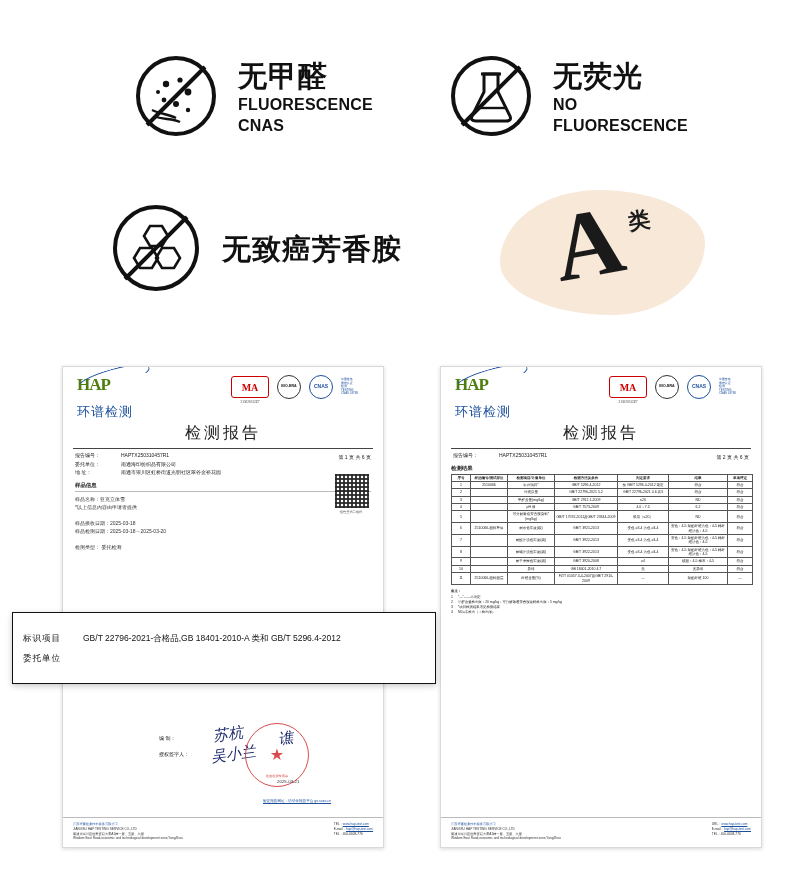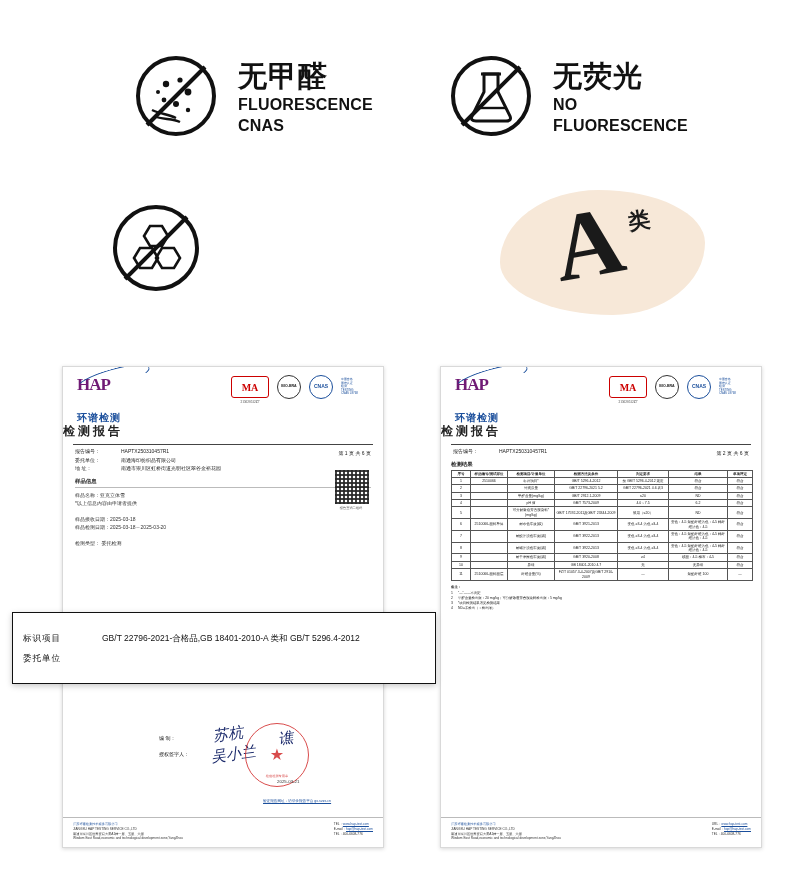--- a/index.html
+++ b/index.html
@@ -121,40 +121,40 @@
   }
   .hap-logo {
     position: absolute;
     left: 14px; top: 8px;
     width: 70px;
   }
   .hap-word {
     font-family: "Liberation Serif", serif;
     font-weight: bold;
     font-size: 17px;
-    color: #701a75;
+    color: #4d7c0f;
     letter-spacing: -1px;
     position: relative;
   }
   .hap-swoosh {
     position: absolute;
     left: -2px; top: -6px;
     width: 74px; height: 16px;
     border: 1.6px solid #1b4f9c;
     border-radius: 50%;
     border-bottom-color: transparent;
     border-left-color: transparent;
     transform: rotate(-16deg);
   }
   .hap-cn {
-    font-size: 10px;
-    font-weight: bold;
+    font-size: 13px;
+    font-weight: normal;
     color: #1b4f9c;
     letter-spacing: 1px;
-    margin-top: 16px;
+    margin-top: 8px;
   }
   .marks {
     position: absolute;
     right: 8px; top: 8px;
     display: flex;
     align-items: center;
     gap: 8px;
   }
   .mark-ma {
     width: 36px; height: 20px;
@@ -198,23 +198,23 @@
   }
   .mark-box {
     width: 34px;
     font-size: 2.9px;
     line-height: 1.25;
     color: #1b4f9c;
     text-align: left;
   }
 
   .rpt-title {
-    text-align: left;
-    font-size: 12px;
-    font-weight: bold;
+    text-align: center;
+    font-size: 16px;
+    font-weight: normal;
     letter-spacing: 3px;
     margin-top: -4px;
   }
   .rpt-rule {
     height: 1px;
     background: #444;
     margin: 4px 10px 3px 10px;
   }
   .rpt-meta {
     padding: 0 12px;
@@ -406,21 +406,21 @@
     align-items: flex-start;
     font-size: 8.5px;
     line-height: 1.45;
   }
   .conc-k {
     width: 60px;
     flex: 0 0 60px;
     font-weight: normal;
     letter-spacing: 1px;
   }
-  .conc-v { flex: 1; margin-left: 19px; }
+  .conc-v { flex: 1; }
 </style>
 </head>
 <body>
 
 <div class="badges">
 
   <div class="badge" id="badge-formaldehyde">
     <div class="sym">
       <svg width="96" height="96" viewBox="0 0 96 96">
         <circle cx="48" cy="48" r="38" fill="none" stroke="#111" stroke-width="4"></circle>
@@ -464,20 +464,21 @@
     <div class="sym">
       <svg width="104" height="104" viewBox="0 0 104 104">
         <circle cx="52" cy="52" r="41" fill="none" stroke="#111" stroke-width="4"></circle>
         <line x1="21" y1="83" x2="83" y2="21" stroke="#111" stroke-width="4"></line>
         <polygon points="46,30 58,30 64,40 58,50 46,50 40,40" fill="none" stroke="#111" stroke-width="2.6"></polygon>
         <polygon points="36,52 48,52 54,62 48,72 36,72 30,62" fill="none" stroke="#111" stroke-width="2.6"></polygon>
         <polygon points="58,52 70,52 76,62 70,72 58,72 52,62" fill="none" stroke="#111" stroke-width="2.6"></polygon>
       </svg>
     </div>
     <div class="txt">
+      <div class="cn">无致癌芳香胺</div>
     </div>
   </div>
 
   <div class="seal">
     <div class="blob"></div>
     <div class="bigA">A</div>
     <div class="lei">类</div>
   </div>
 </div>
 

